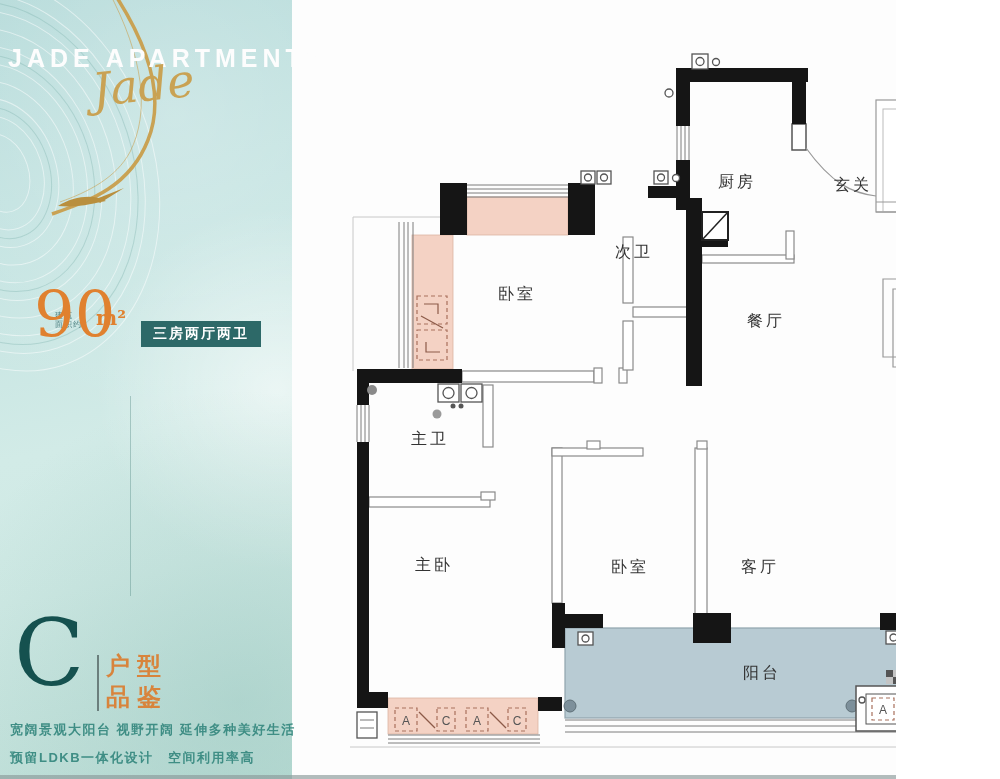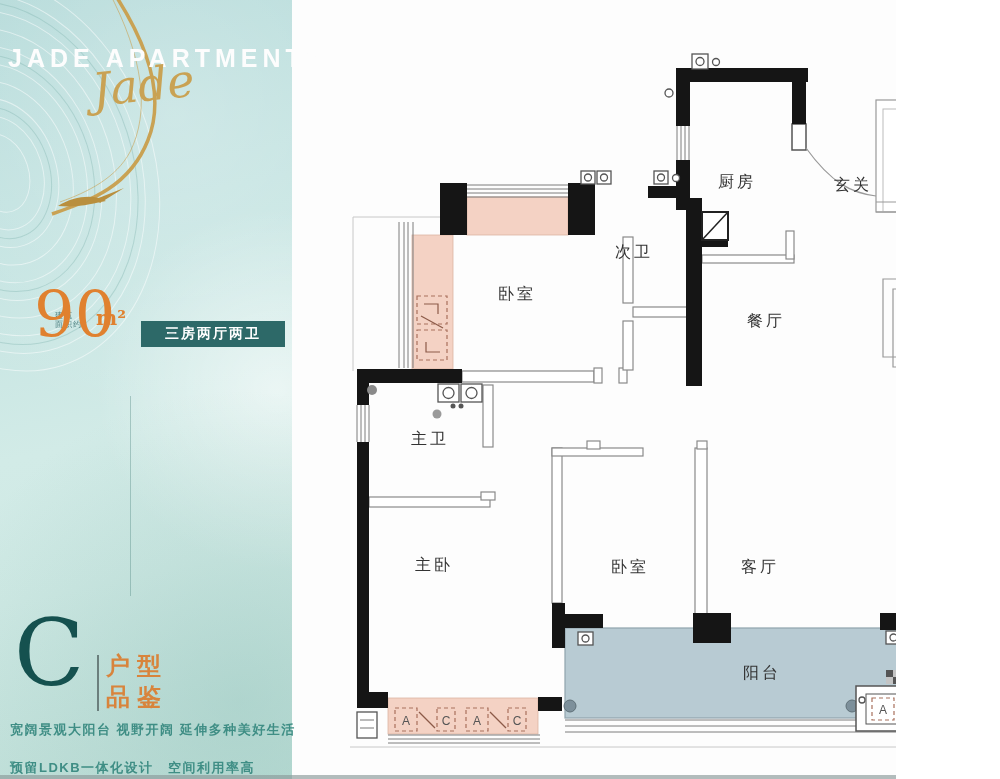--- a/index.html
+++ b/index.html
@@ -17,31 +17,31 @@
     letter-spacing:5px;font-weight:bold;white-space:nowrap;}
   .brand-script{position:absolute;left:92px;top:58px;color:#c9a254;font-size:46px;
     font-family:"DejaVu Serif",serif;font-style:italic;transform:rotate(-6deg);}
   .area-prefix{position:absolute;left:20px;top:311px;font-size:8px;line-height:9px;
     color:#4d7f7f;letter-spacing:1px;margin-left:35px;}
   .area-num{position:absolute;left:34px;top:278px;color:#e0812f;font-size:64px;
     font-family:"DejaVu Serif",serif;}
   .area-unit{position:absolute;left:96px;top:306px;color:#e0812f;font-size:20px;
     font-family:"DejaVu Serif",serif;font-weight:bold;}
   .area-badge{position:absolute;left:141px;top:321px;background:#2d6968;color:#fff;
-    font-size:14px;font-weight:bold;letter-spacing:2px;padding:4px 24px;}
+    font-size:14px;font-weight:bold;letter-spacing:2px;padding:4px 12px;}
   .divider-v{position:absolute;left:130px;top:396px;width:1px;height:200px;
     background:rgba(70,125,120,.35);}
   .unit-letter{position:absolute;left:14px;top:600px;font-size:92px;
     font-family:"DejaVu Serif",serif;color:#15514f;}
   .unit-divider{position:absolute;left:97px;top:655px;width:1.5px;height:56px;background:#6b7f7d;}
   .unit-tag{position:absolute;left:106px;top:650px;color:#d8843c;font-size:24px;
     font-weight:bold;letter-spacing:7px;line-height:31px;text-align:center;}
   .taglines{position:absolute;left:10px;top:722px;color:#3f8e85;font-size:13px;
     font-weight:bold;letter-spacing:1.5px;line-height:15px;white-space:nowrap;}
-  .taglines .t2{margin-top:23px;}
+  .taglines .t2{margin-top:13px;}
   .bottom-edge{position:absolute;left:0;bottom:0;width:1000px;height:4px;background:#8a9a9a;opacity:.65;}
   
   .plan{position:absolute;left:0;top:0;}
   .plan text{font-family:"Liberation Sans",sans-serif;}
   .wall{fill:#151515;}
   .thin{fill:#ffffff;stroke:#8a8a8a;stroke-width:1.2;}
   .win{stroke:#7d7d7d;stroke-width:1;}
   .pink{fill:#f4d2c4;stroke:#dcb5a4;stroke-width:.8;}
   .blue{fill:#b8cbd3;stroke:#8fa4ad;stroke-width:1.2;}
   .fix{fill:#fff;stroke:#555;stroke-width:1.3;}

